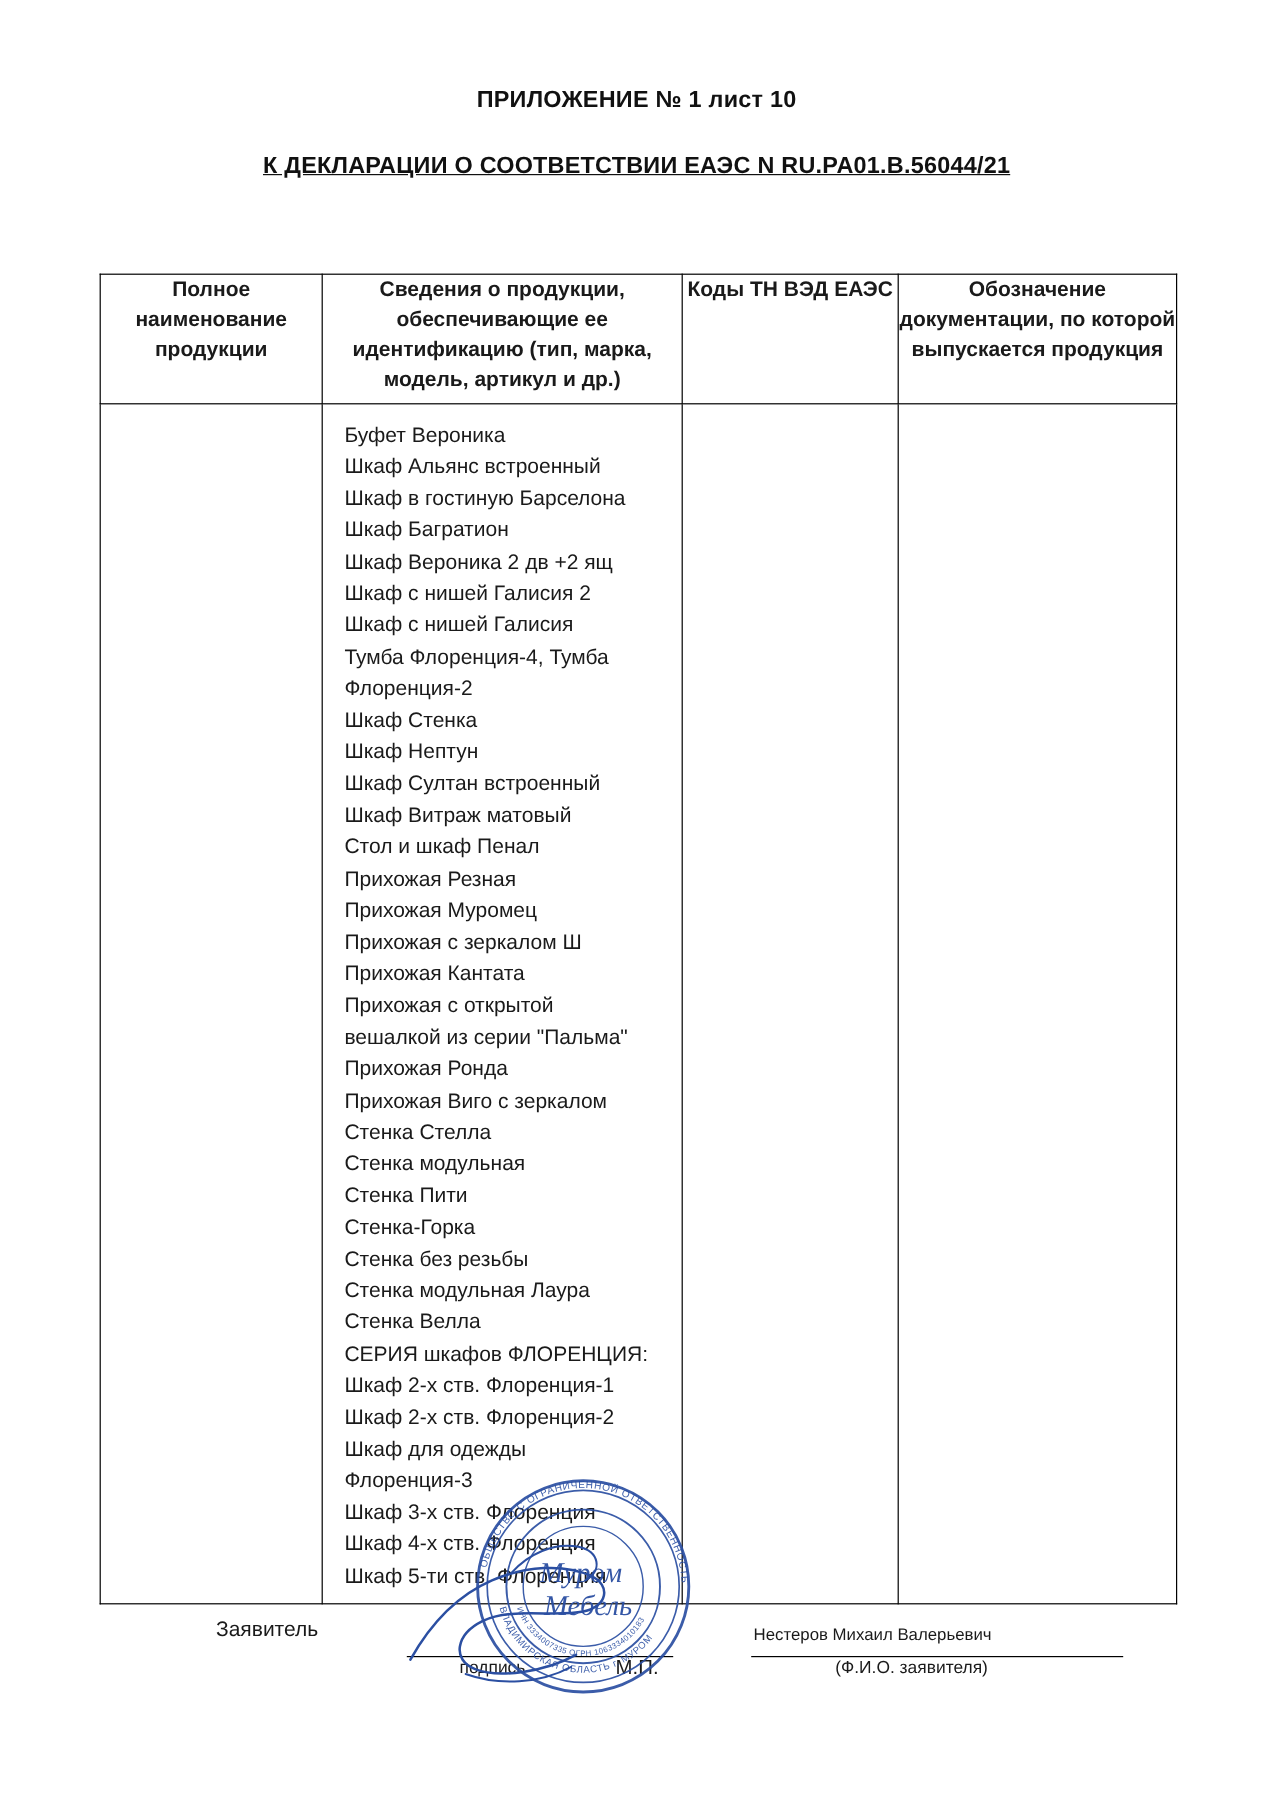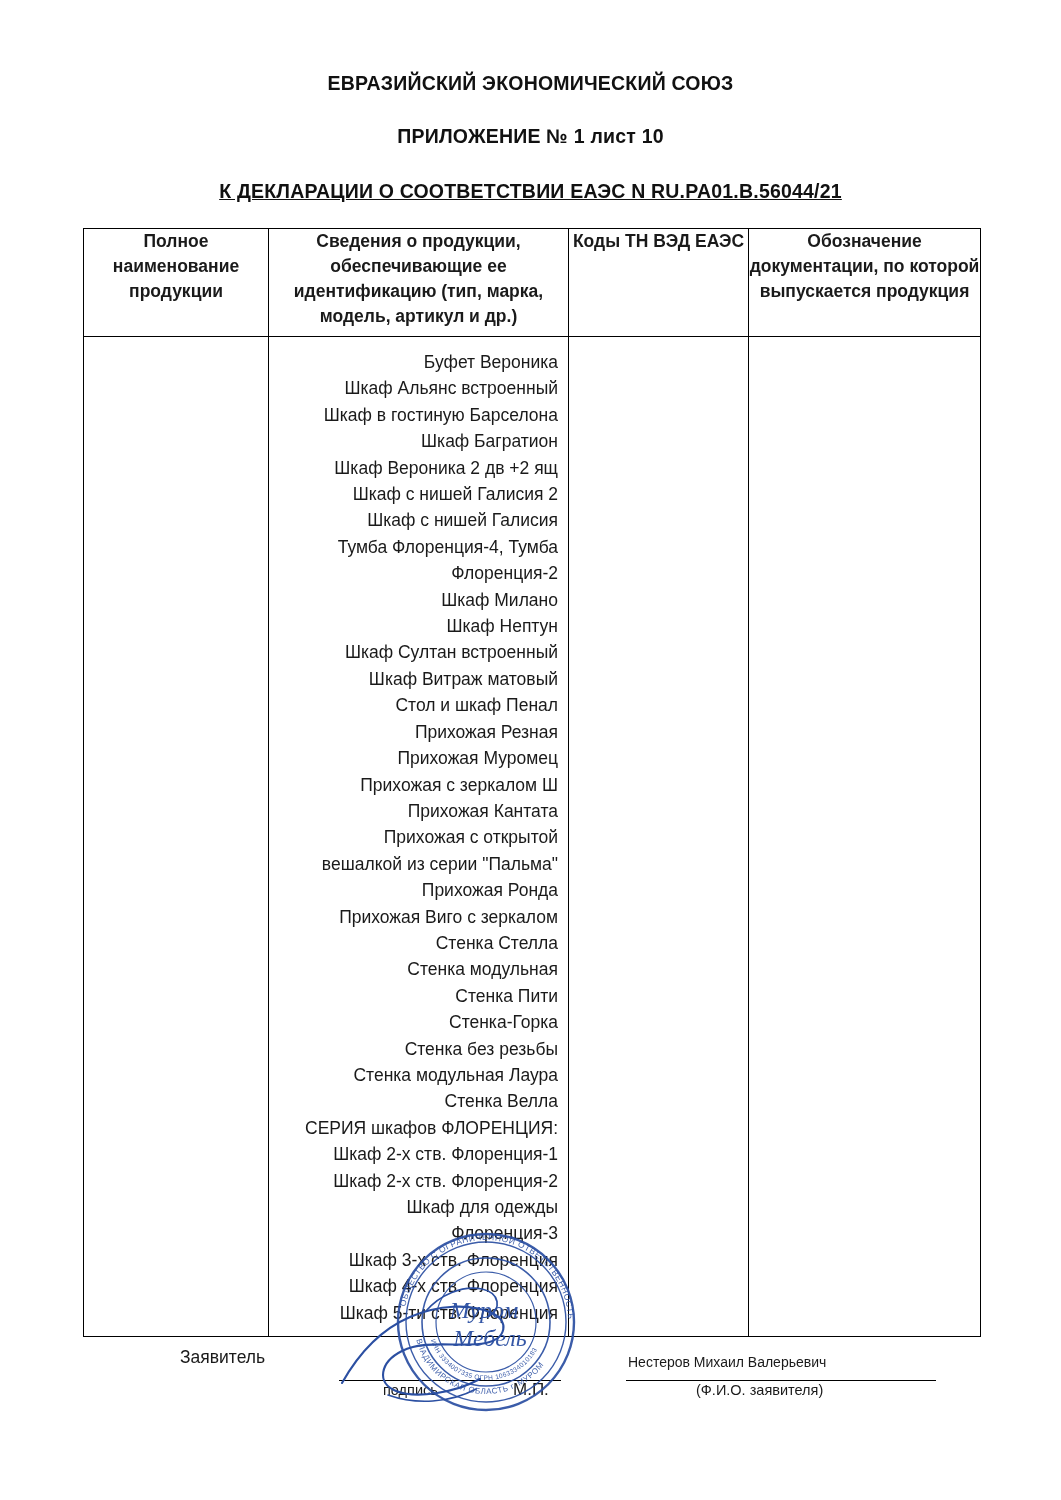--- a/index.html
+++ b/index.html
@@ -55,21 +55,21 @@
     font-weight: bold;
     font-size: 17.5px;
     line-height: 25px;
     text-align: center;
     padding: 12px 10px 14px 10px;
     vertical-align: middle;
     height: 108px;
     box-sizing: border-box;
   }
   .c1 { width: 185px; }
-  .c2 { width: 300px; text-align: right; }
+  .c2 { width: 300px; }
   .c3 { width: 180px; margin-top: 24px; }
   .c4 { width: 232px; }
 
   td.body-cell {
     height: 940px;
   }
   .product-list {
     padding: 12px 10px 10px 18px;
     font-size: 17.5px;
     line-height: 26.4px;
@@ -149,21 +149,20 @@
     height: 165px;
     pointer-events: none;
   }
 </style>
 </head>
 <body>
 
 <div class="page">
 
   <div class="header-block">
-    <div class="hdr-line l1">ЕВРАЗИЙСКИЙ ЭКОНОМИЧЕСКИЙ СОЮЗ</div>
     <div class="hdr-line l2">ПРИЛОЖЕНИЕ № 1 лист 10</div>
     <div class="hdr-line l3">К ДЕКЛАРАЦИИ О СООТВЕТСТВИИ ЕАЭС N RU.PA01.В.56044/21</div>
   </div>
 
   <div class="table-wrap">
     <table class="decl">
       <thead>
         <tr>
           <th class="col-head c1">Полное наименование продукции</th>
           <th class="col-head c2">Сведения о продукции, обеспечивающие ее идентификацию (тип, марка, модель, артикул и др.)</th>
@@ -178,21 +177,21 @@
             <div class="product-list">
                 <div>Буфет Вероника</div>
                 <div>Шкаф Альянс встроенный</div>
                 <div>Шкаф в гостиную Барселона</div>
                 <div>Шкаф Багратион</div>
                 <div>Шкаф Вероника 2 дв +2 ящ</div>
                 <div>Шкаф с нишей Галисия 2</div>
                 <div>Шкаф с нишей Галисия</div>
                 <div>Тумба Флоренция-4, Тумба</div>
                 <div>Флоренция-2</div>
-                <div>Шкаф Милано</div>
+                <div>Шкаф Стенка</div>
                 <div>Шкаф Нептун</div>
                 <div>Шкаф Султан встроенный</div>
                 <div>Шкаф Витраж матовый</div>
                 <div>Стол и шкаф Пенал</div>
                 <div>Прихожая Резная</div>
                 <div>Прихожая Муромец</div>
                 <div>Прихожая с зеркалом Ш</div>
                 <div>Прихожая Кантата</div>
                 <div>Прихожая с открытой</div>
                 <div>вешалкой из серии "Пальма"</div>

